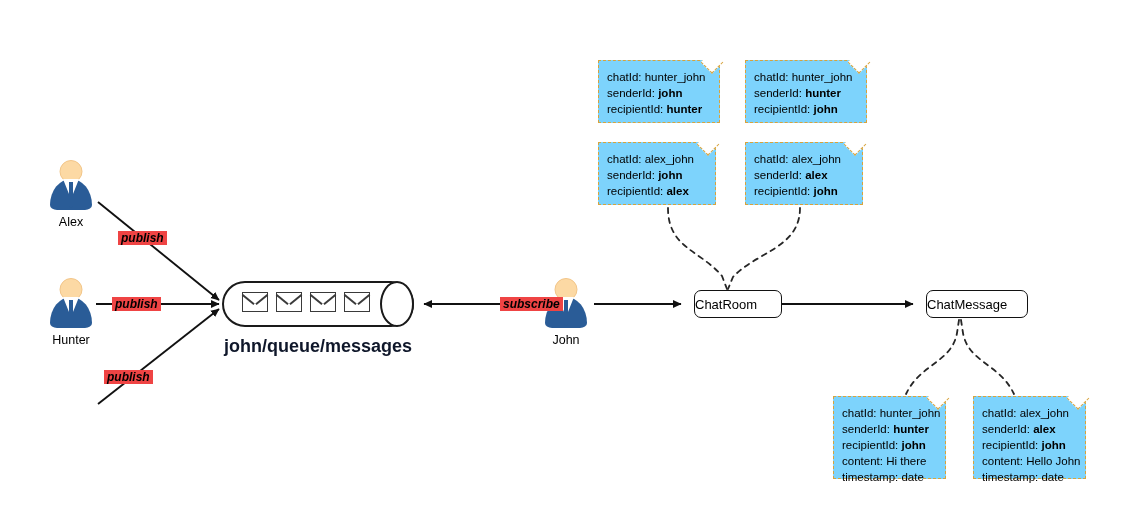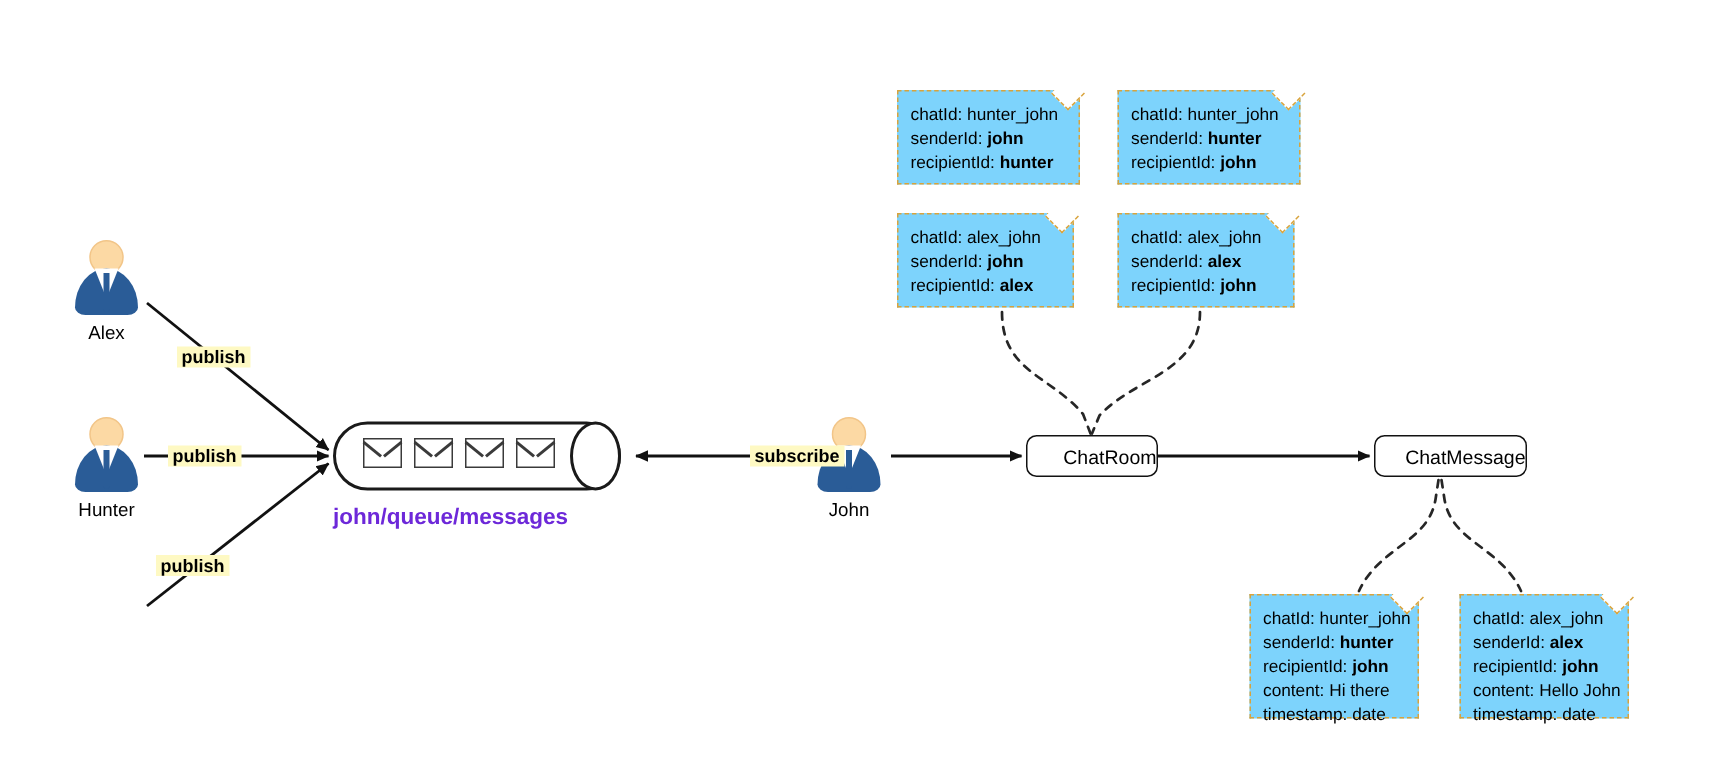--- a/index.html
+++ b/index.html
@@ -151,51 +151,54 @@
   .envelope::after {
     right: 0px;
     transform-origin: right top;
     transform: rotate(-39deg);
   }
   #queue-label {
     position: absolute;
     left: 222px;
     top: 336px;
     width: 192px;
-    font-size: 15px;
+    text-align: center;
+    font-size: 18px;
     font-weight: bold;
-    color: #6d28d9;
+    color: #0f172a;
     white-space: nowrap;
   }
 
   
   .classbox {
     position: absolute;
     height: 28px;
     border: 1.8px solid #121212;
     border-radius: 7px;
     background: #ffffff;
     box-sizing: border-box;
     display: flex;
     align-items: center;
-    justify-content: flex-end;
+    justify-content: flex-start;
     font-size: 13px;
     color: #000000;
     white-space: nowrap;
+    margin-left: 10px;
   }
 
   
   .edge-label {
     position: absolute;
     font-size: 12px;
     font-weight: bold;
     color: #000000;
-    background: #fef9c3;
+    background: #ef4444;
     padding: 0 3px;
     white-space: nowrap;
+    font-style: italic;
   }
 
   
   .note {
     position: absolute;
     box-sizing: border-box;
     background: #7dd3fc;
     border: 1.4px dashed #d8a33c;
     padding: 8px 9px 7px 8px;
     font-size: 11.5px;

